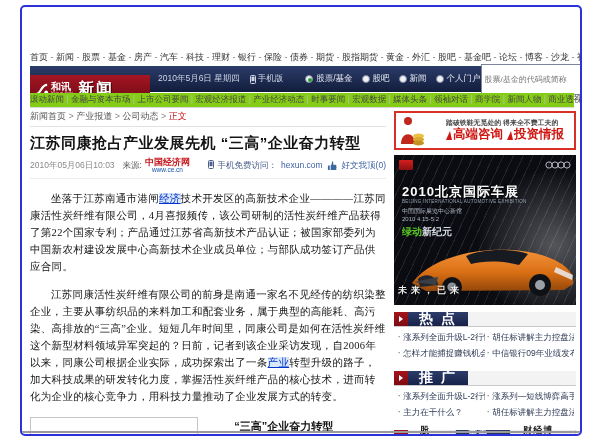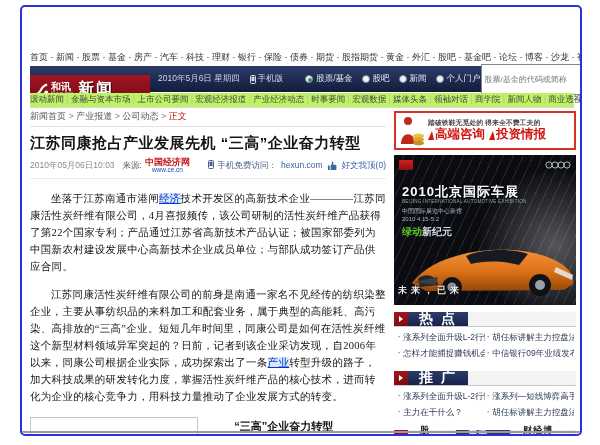--- a/index.html
+++ b/index.html
@@ -33,21 +33,21 @@
   .dot { width:8px; height:8px; border-radius:50%; background:#f2f2f2;
     border:1px solid #7e8aa5; position:relative; }
   .dot.on::after { content:""; position:absolute; left:1.5px; top:1.5px; width:4px; height:4px;
     border-radius:50%; background:#2f9e33; }
   .search-area { margin-left:auto; display:flex; align-items:center; gap:4px; padding-right:4px; }
   .search-input { width:108px; height:31px; font-size:8px; border:1px solid #7d8499;
     padding:0 3px; color:#666; }
 
   
   .subnav { position:absolute; left:8px; right:6px; top:86px; height:15px;
-    border-bottom:1px solid #d8d8d8; background:#bef264; display:flex; align-items:center;
+    border-bottom:1px solid #d8d8d8; background:#84cc16; display:flex; align-items:center;
     font-size:8.5px; color:#444; white-space:nowrap; }
   .subnav-links span.snl { cursor:pointer; }
   .subnav-links span.snl:not(:last-child)::after { content:" | "; color:#bbb; }
 
   
   .left-col { position:absolute; left:8px; top:103px; width:356px; }
   .breadcrumb { font-size:9px; color:#555; padding-bottom:3px; border-bottom:1px solid #e2e2e2; }
   .breadcrumb span.bc { cursor:pointer; }
   .breadcrumb span.bc::after { content:" > "; color:#888; }
   .bc-current { color:#c3161c; }
@@ -68,21 +68,21 @@
   .recommend-box { width:168px; border:1px solid #c6c6c6; flex-shrink:0; height:72px; overflow:hidden; }
   .recommend-hd { font-size:9px; font-weight:bold; color:#c3161c; padding:2px 4px;
     border-bottom:1px solid #d9d9d9; background:#fafafa; }
   .recommend-body { display:flex; gap:5px; padding:4px; }
   .sub-content { flex:1; }
   .sub-title { font-size:11px; font-weight:bold; color:#141414; padding-left:2.2em; margin-top:2px; }
 
   
   .right-col { position:absolute; left:372px; top:104px; width:182px; }
   .ad-consult { border:2px solid #d93025; background:#fff; height:39px; display:flex;
-    align-items:center; padding:2px 3px; gap:3px; cursor:pointer; }
+    align-items:center; padding:2px 3px; gap:21px; cursor:pointer; }
   .consult-text { line-height:1.25; white-space:nowrap; }
   .consult-line1 { font-size:7.5px; font-weight:bold; color:#4a4a4a; transform:scale(.92);
     transform-origin:left; }
   .consult-line2 { display:flex; align-items:center; gap:4px; }
   .consult-item { font-size:12.5px; font-weight:bold; color:#cf1712; display:flex; align-items:center; }
   .tri { width:0; height:0; border-left:4px solid transparent; border-right:2px solid transparent;
     border-bottom:9px solid #cf1712; margin-right:1px; }
 
   .ad-auto { margin-top:5px; height:150px; background:
       radial-gradient(circle at 88% 60%, rgba(255,255,255,.30), transparent 42%),

